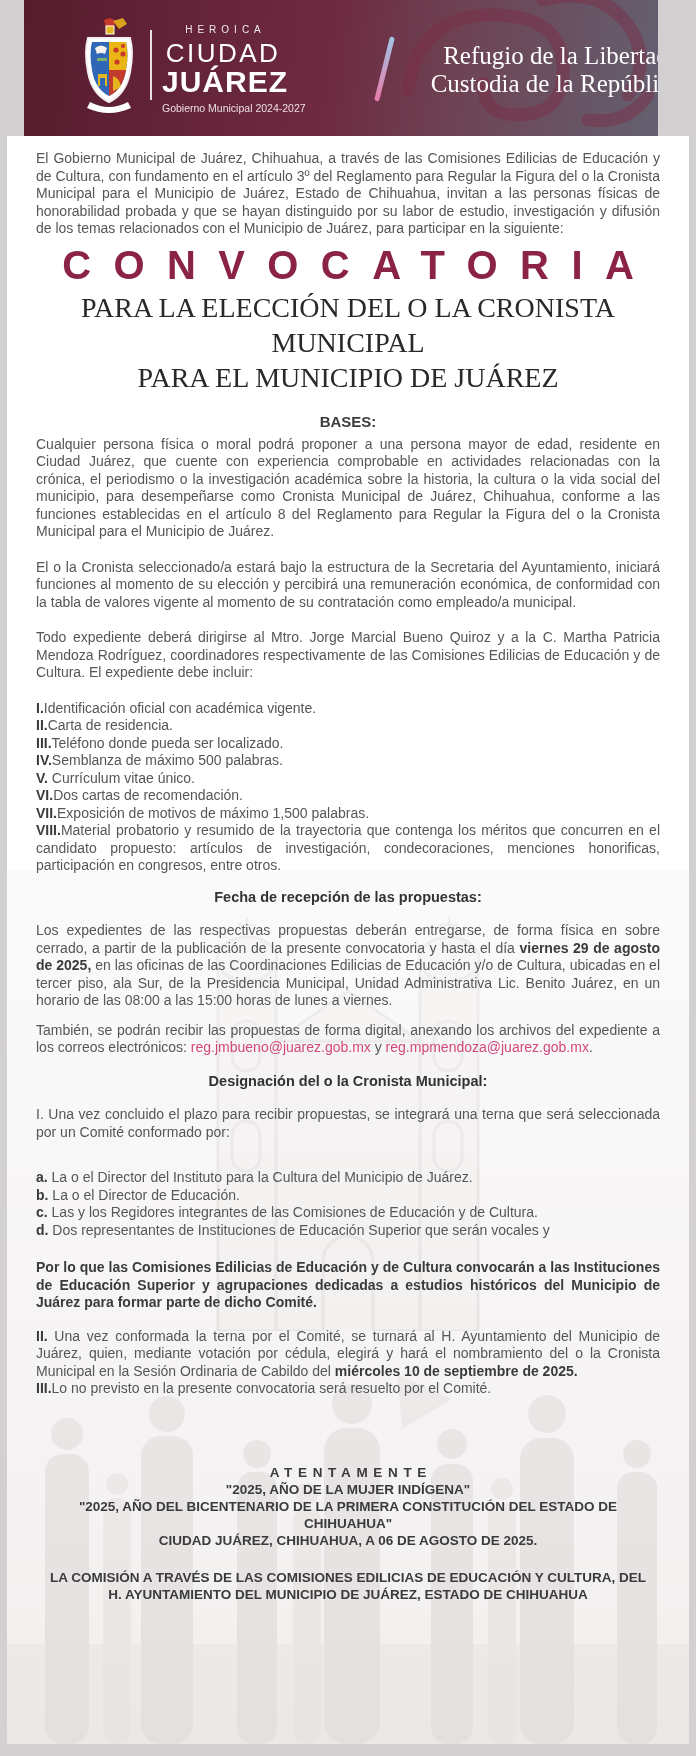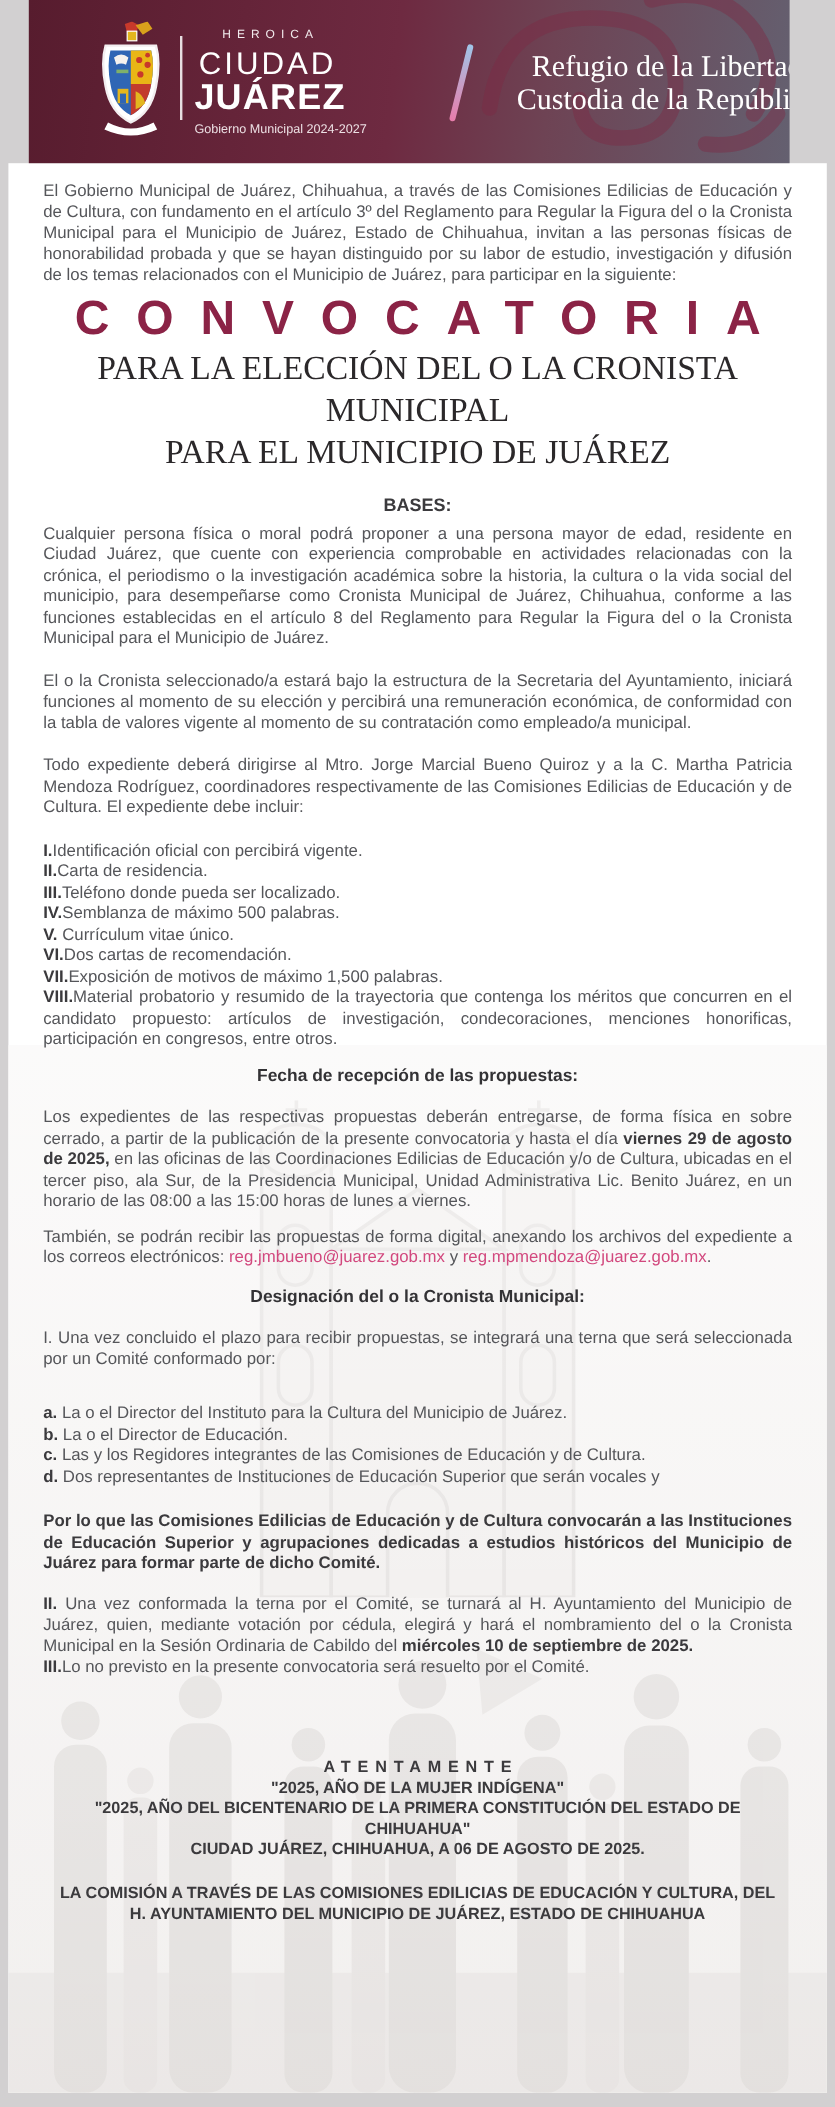--- a/index.html
+++ b/index.html
@@ -178,21 +178,21 @@
       <span>PARA LA ELECCIÓN DEL O LA CRONISTA MUNICIPAL</span><br>
       <span>PARA EL MUNICIPIO DE JUÁREZ</span>
     </h2>
 
     <p class="bases-h">BASES:</p>
     <p class="para" style="margin-top:6px">Cualquier persona física o moral podrá proponer a una persona mayor de edad, residente en Ciudad Juárez, que cuente con experiencia comprobable en actividades relacionadas con la crónica, el periodismo o la investigación académica sobre la historia, la cultura o la vida social del municipio, para desempeñarse como Cronista Municipal de Juárez, Chihuahua, conforme a las funciones establecidas en el artículo 8 del Reglamento para Regular la Figura del o la Cronista Municipal para el Municipio de Juárez.</p>
     <p class="para" style="margin-top:18px">El o la Cronista seleccionado/a estará bajo la estructura de la Secretaria del Ayuntamiento, iniciará funciones al momento de su elección y percibirá una remuneración económica, de conformidad con la tabla de valores vigente al momento de su contratación como empleado/a municipal.</p>
     <p class="para" style="margin-top:18px">Todo expediente deberá dirigirse al Mtro. Jorge Marcial Bueno Quiroz y a la C. Martha Patricia Mendoza Rodríguez, coordinadores respectivamente de las Comisiones Edilicias de Educación y de Cultura. El expediente debe incluir:</p>
 
     <div style="margin-top:18px">
-      <p class="para"><span class="b">I.</span><span>Identificación oficial con percibirá vigente.</span></p>
+      <p class="para"><span class="b">I.</span><span>Identificación oficial con académica vigente.</span></p>
       <p class="para"><span class="b">II.</span><span>Carta de residencia.</span></p>
       <p class="para"><span class="b">III.</span><span>Teléfono donde pueda ser localizado.</span></p>
       <p class="para"><span class="b">IV.</span><span>Semblanza de máximo 500 palabras.</span></p>
       <p class="para"><span class="b">V.</span><span> Currículum vitae único.</span></p>
       <p class="para"><span class="b">VI.</span><span>Dos cartas de recomendación.</span></p>
       <p class="para"><span class="b">VII.</span><span>Exposición de motivos de máximo 1,500 palabras.</span></p>
       <p class="para"><span class="b">VIII.</span><span>Material probatorio y resumido de la trayectoria que contenga los méritos que concurren en el candidato propuesto: artículos de investigación, condecoraciones, menciones honorificas, participación en congresos, entre otros.</span></p>
     </div>
 
     <p class="sec-h" style="margin-top:14px">Fecha de recepción de las propuestas:</p>

